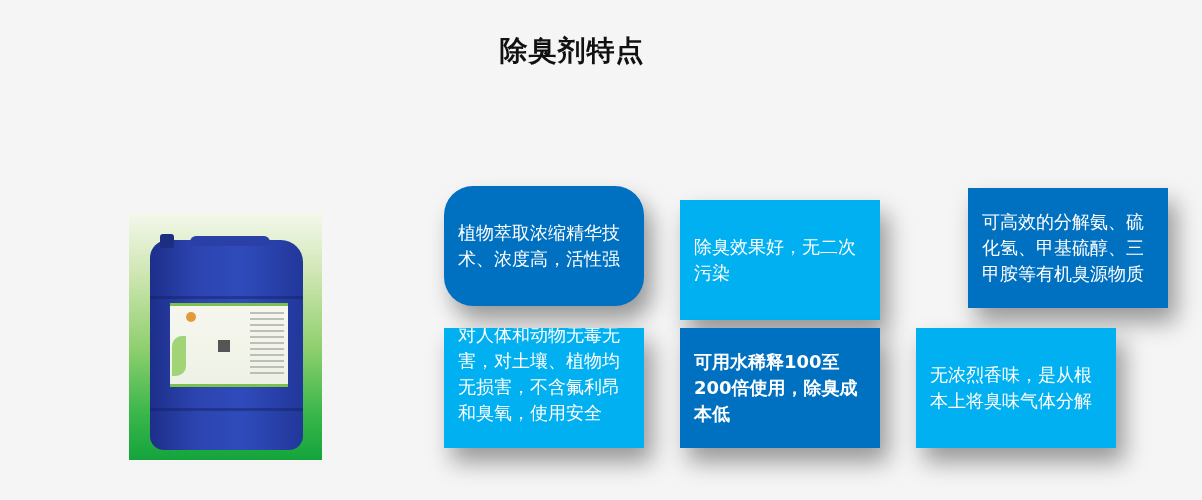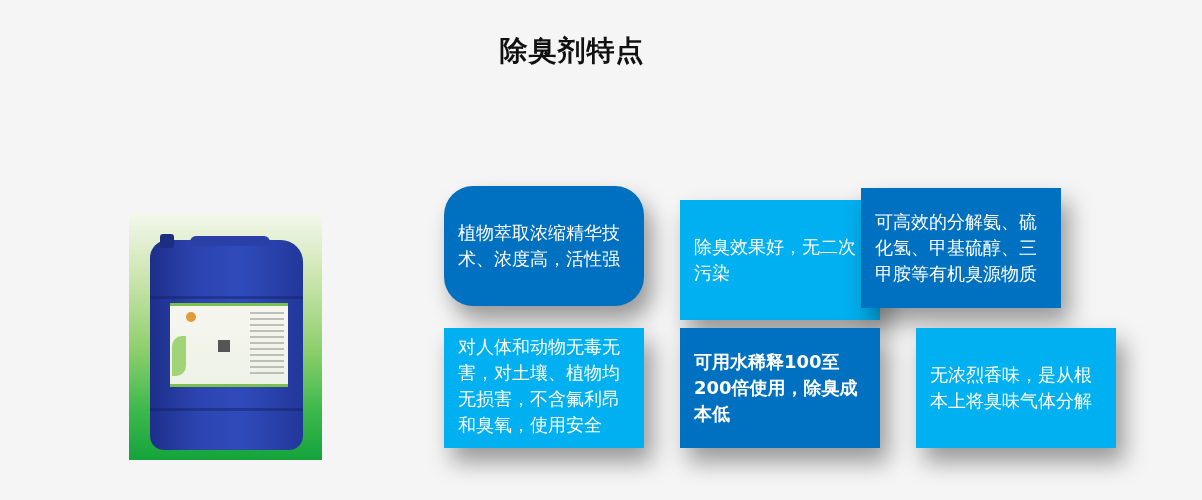--- a/index.html
+++ b/index.html
@@ -157,25 +157,25 @@
   </div>
 
   <div class="feature dark" style="left:444px; top:186px;border-radius:29px;">
     <span>植物萃取浓缩精华技术、浓度高，活性强</span>
   </div>
 
   <div class="feature light" style="left:680px; top:200px;">
     <span>除臭效果好，无二次污染</span>
   </div>
 
-  <div class="feature dark" style="left:861px; top:188px;">
+  <div class="feature dark" style="left:968px; top:188px;">
     <span>可高效的分解氨、硫化氢、甲基硫醇、三甲胺等有机臭源物质</span>
   </div>
 
-  <div class="feature light" style="left:444px; top:328px; align-items:flex-start; padding-top:12px;">
+  <div class="feature light" style="left:444px; top:328px; align-items:flex-start; padding-top:0;">
     <span style="margin-top:-6px;">对人体和动物无毒无害，对土壤、植物均无损害，不含氟利昂和臭氧，使用安全</span>
   </div>
 
   <div class="feature dark" style="left:680px; top:328px;font-weight:bold;">
     <span>可用水稀释100至200倍使用，除臭成本低</span>
   </div>
 
   <div class="feature light" style="left:916px; top:328px;">
     <span>无浓烈香味，是从根本上将臭味气体分解</span>
   </div>

